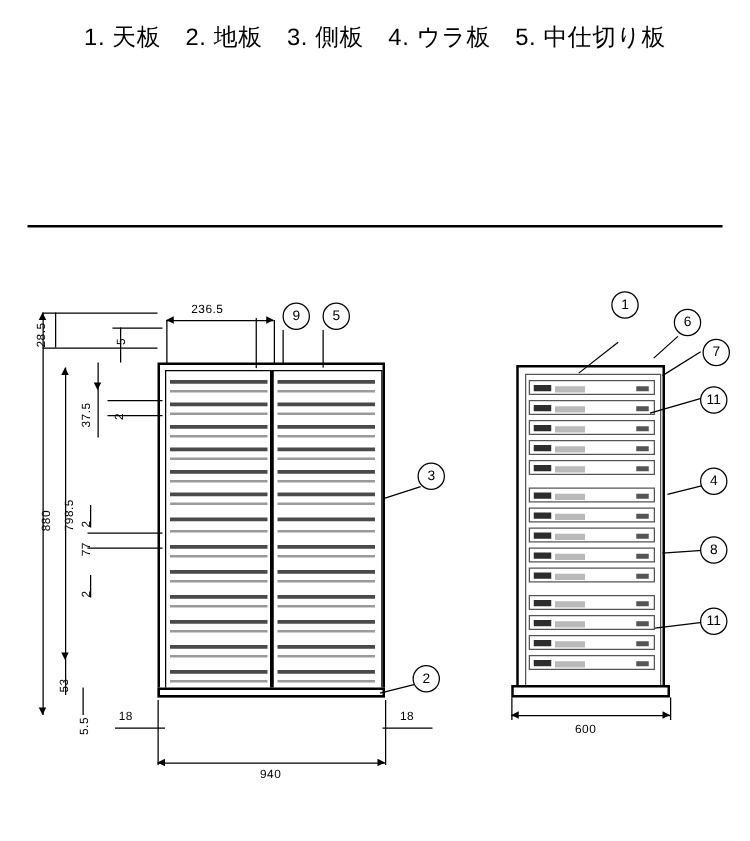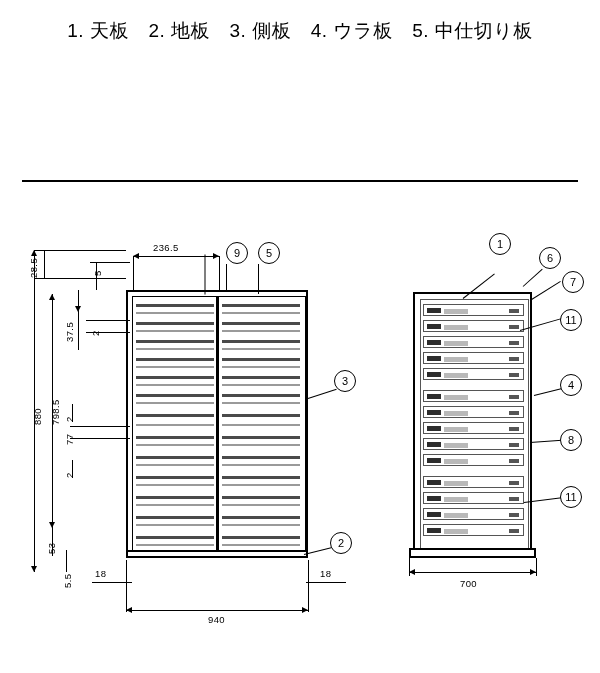--- a/index.html
+++ b/index.html
@@ -414,21 +414,21 @@
 
     <div class="ln hln" style="left:92px; top:392px; width:40px;"></div>
     <div class="dim" style="left:95px; top:378px;">18</div>
 
     <div class="ln hln" style="left:306px; top:392px; width:40px;"></div>
     <div class="dim" style="left:320px; top:378px;">18</div>
 
     <div class="ln hln" style="left:409px; top:382px; width:127px;"></div>
     <div class="arrow-l" style="left:409px; top:379px;"></div>
     <div class="arrow-r" style="left:530px; top:379px;"></div>
-    <div class="dim" style="left:460px; top:388px;">700</div>
+    <div class="dim" style="left:460px; top:388px;">600</div>
     <div class="ln vln" style="left:409px; top:368px; height:18px;"></div>
     <div class="ln vln" style="left:536px; top:368px; height:18px;"></div>
 
     <div class="leader" style="left:205px; top:64px; width:40px; transform: rotate(90deg);"></div>
     <div class="ln vln" style="left:226px; top:74px; height:28px;"></div>
     <div class="ln vln" style="left:258px; top:74px; height:30px;"></div>
     <div class="leader" style="left:308px; top:208px; width:30px; transform: rotate(-18deg);"></div>
     <div class="leader" style="left:304px; top:364px; width:28px; transform: rotate(-14deg);"></div>
     <div class="leader" style="left:463px; top:108px; width:40px; transform: rotate(-38deg);"></div>
     <div class="leader" style="left:523px; top:96px; width:26px; transform: rotate(-42deg);"></div>

